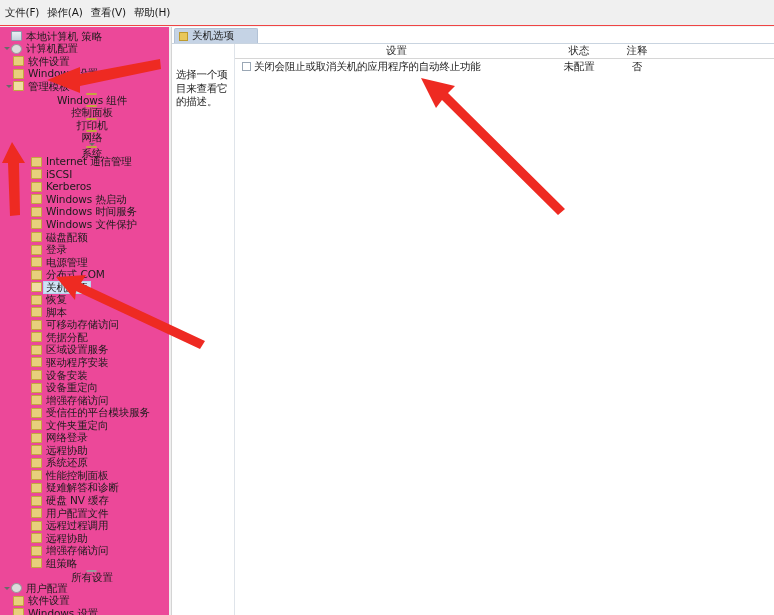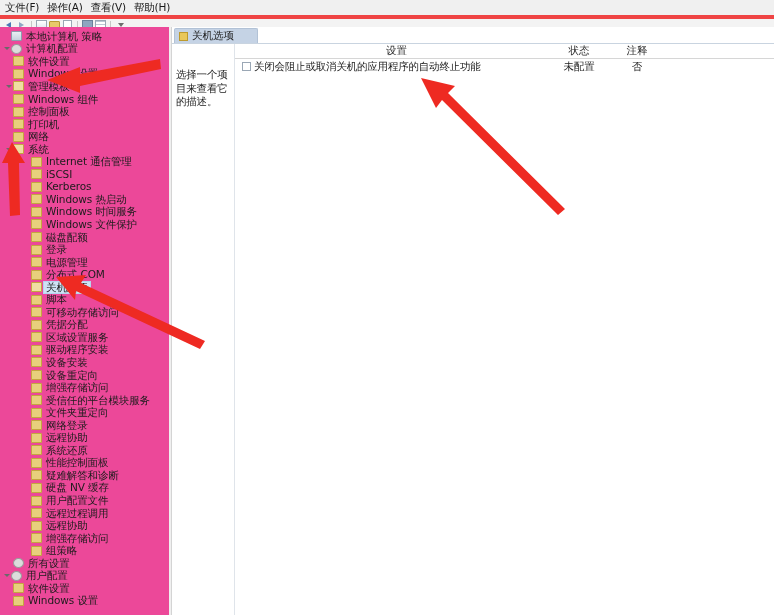--- a/index.html
+++ b/index.html
@@ -12,23 +12,23 @@
     overflow: hidden;
     background: #ffffff;
     font-family: "DejaVu Sans", "Liberation Sans", sans-serif;
     font-size: 11px;
     color: #1f1f1f;
     position: relative;
   }
 
   
   .menubar {
-    height: 19px;
+    height: 26px;
     background: #f0f0f0;
-    border-bottom: 4px solid #ef4444;
+    border-bottom: 1px solid #ef4444;
     display: flex;
     align-items: center;
     padding-left: 2px;
     box-sizing: border-box;
   }
   .menubar .menu-item {
     font-size: 10.5px;
     color: #1a1a1a;
     padding: 0 5px 0 3px;
     line-height: 13px;
@@ -182,21 +182,21 @@
     border: 1px solid #9b9b9b;
     border-radius: 50%;
   }
   .node-label {
     padding: 0 2px;
     display: inline-block;
     line-height: 11px;
   }
   .ind0 { padding-left: 2px; }
   .ind1 { padding-left: 4px; }
-  .ind2 { padding-left: 4px; }
+  .ind2 { padding-left: 13px; flex-direction: column; }
   .ind3 { padding-left: 22px; }
 
   
   .sb-edge {
     position: absolute;
     top: 0; bottom: 0; right: 0;
     width: 2px;
     background: #efefef;
   }
 
@@ -442,20 +442,25 @@
         </div>
         <div class="node ind3">
           <span class="expander"></span>
           <span class="node-ico ico-folder"></span>
           <span class="node-label">分布式 COM</span>
         </div>
         <div class="node ind3 selected">
           <span class="expander"></span>
           <span class="node-ico ico-folder-open"></span>
           <span class="node-label">关机选项</span>
+        </div>
+        <div class="node ind3">
+          <span class="expander"></span>
+          <span class="node-ico ico-folder"></span>
+          <span class="node-label">恢复</span>
         </div>
         <div class="node ind3">
           <span class="expander"></span>
           <span class="node-ico ico-folder"></span>
           <span class="node-label">脚本</span>
         </div>
         <div class="node ind3">
           <span class="expander"></span>
           <span class="node-ico ico-folder"></span>
           <span class="node-label">可移动存储访问</span>

